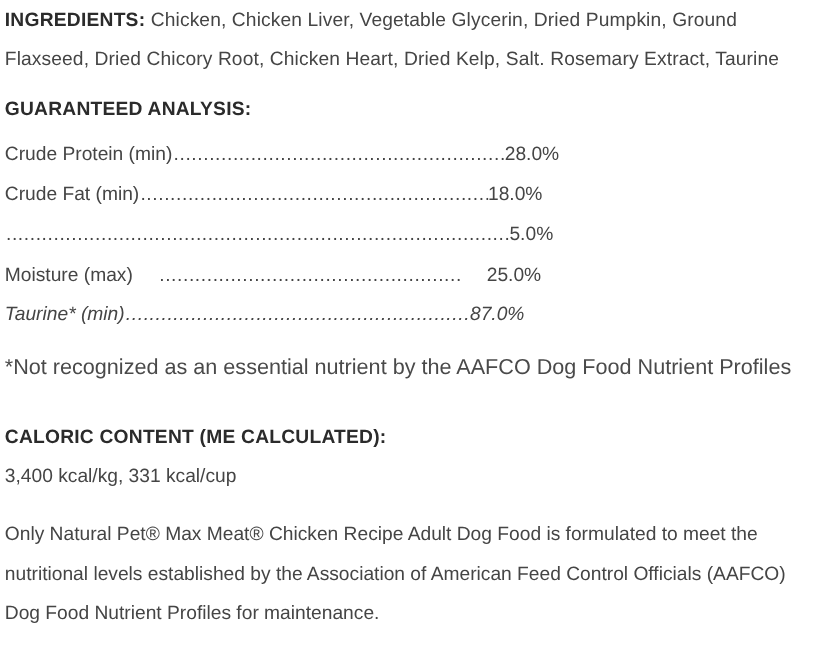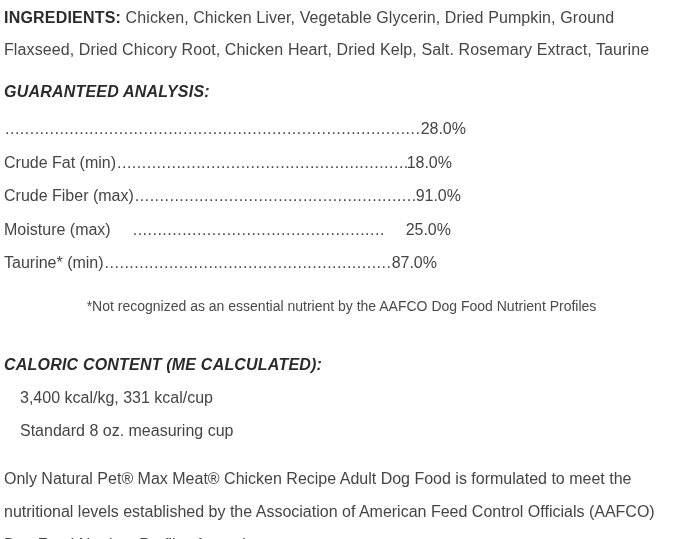--- a/index.html
+++ b/index.html
@@ -26,105 +26,102 @@
     color: #2b2b2b;
     letter-spacing: 0.2px;
   }
   .section-heading {
     font-size: 16px;
     font-weight: 700;
     color: #2b2b2b;
     line-height: 20px;
     margin: 16px 0 0 0;
     letter-spacing: 0.2px;
-    font-style: italic;
   }
   .ga-table { margin-top: 10px; }
   .ga-row {
     display: flex;
     align-items: baseline;
     font-size: 16px;
     line-height: 33.5px;
     width: 458px;
   }
   
   .ga-row:nth-child(1) { width: 462px; }
   .ga-row:nth-child(2) { width: 448px; justify-content: flex-end; }
   .ga-row:nth-child(3) { width: 457px; }
   .ga-row:nth-child(4) { width: 447px; gap: 21px; }
-  .ga-row:nth-child(5) { width: 433px; }
+  .ga-row:nth-child(5) { width: 433px; font-style: italic; }
   .ga-label { white-space: nowrap; }
   .leader {
     flex: 1;
     overflow: hidden;
     white-space: nowrap;
     letter-spacing: 0.5px;
     padding: 0 1px;
   }
   .ga-value { white-space: nowrap; }
 
   .footnote {
-    font-size: 14px;
+    font-size: 18px;
     line-height: 18px;
     margin: 17px 0 0 0;
     color: #4a4a4a;
-    text-align: center;
   }
   .plain-line {
     font-size: 16px;
     line-height: 20px;
-    margin: 13px 0 0 16px;
+    margin: 13px 0 0 0;
   }
   .caloric-heading { margin-top: 40px; }
   .aafco {
     font-size: 16px;
     line-height: 33px;
     margin: 21px 0 0 0;
     padding-right: 2px;
   }
 </style>
 </head>
 <body>
 
 <div class="label-doc">
 
   <p class="ingredients"><b class="inline-heading">INGREDIENTS:</b><span> Chicken, Chicken Liver, Vegetable Glycerin, Dried Pumpkin, Ground Flaxseed, Dried Chicory Root, Chicken Heart, Dried Kelp, Salt. Rosemary Extract, Taurine</span></p>
 
   <h2 class="section-heading">GUARANTEED ANALYSIS:</h2>
 
   <div class="ga-table">
     <div class="ga-row">
+      <span class="ga-label">Crude Protein (min)</span>
       <span class="leader">................................................................................................................................................................</span>
       <span class="ga-value">28.0%</span>
     </div>
     <div class="ga-row">
       <span class="ga-label">Crude Fat (min)</span>
       <span class="leader">................................................................................................................................................................</span>
       <span class="ga-value">18.0%</span>
     </div>
     <div class="ga-row">
-      <span class="ga-label">Crude Fiber (max)</span>
       <span class="leader">................................................................................................................................................................</span>
-      <span class="ga-value">91.0%</span>
+      <span class="ga-value">5.0%</span>
     </div>
     <div class="ga-row">
       <span class="ga-label">Moisture (max)</span>
       <span class="leader">................................................................................................................................................................</span>
       <span class="ga-value">25.0%</span>
     </div>
     <div class="ga-row">
       <span class="ga-label">Taurine* (min)</span>
       <span class="leader">................................................................................................................................................................</span>
       <span class="ga-value">87.0%</span>
     </div>
   </div>
 
   <p class="footnote">*Not recognized as an essential nutrient by the AAFCO Dog Food Nutrient Profiles</p>
 
   <h2 class="section-heading caloric-heading">CALORIC CONTENT (ME CALCULATED):</h2>
 
   <p class="plain-line">3,400 kcal/kg, 331 kcal/cup</p>
 
-  <p class="plain-line">Standard 8 oz. measuring cup</p>
 
   <p class="aafco">Only Natural Pet® Max Meat® Chicken Recipe Adult Dog Food is formulated to meet the nutritional levels established by the Association of American Feed Control Officials (AAFCO) Dog Food Nutrient Profiles for maintenance.</p>
 
 </div>
 
 </body></html>

